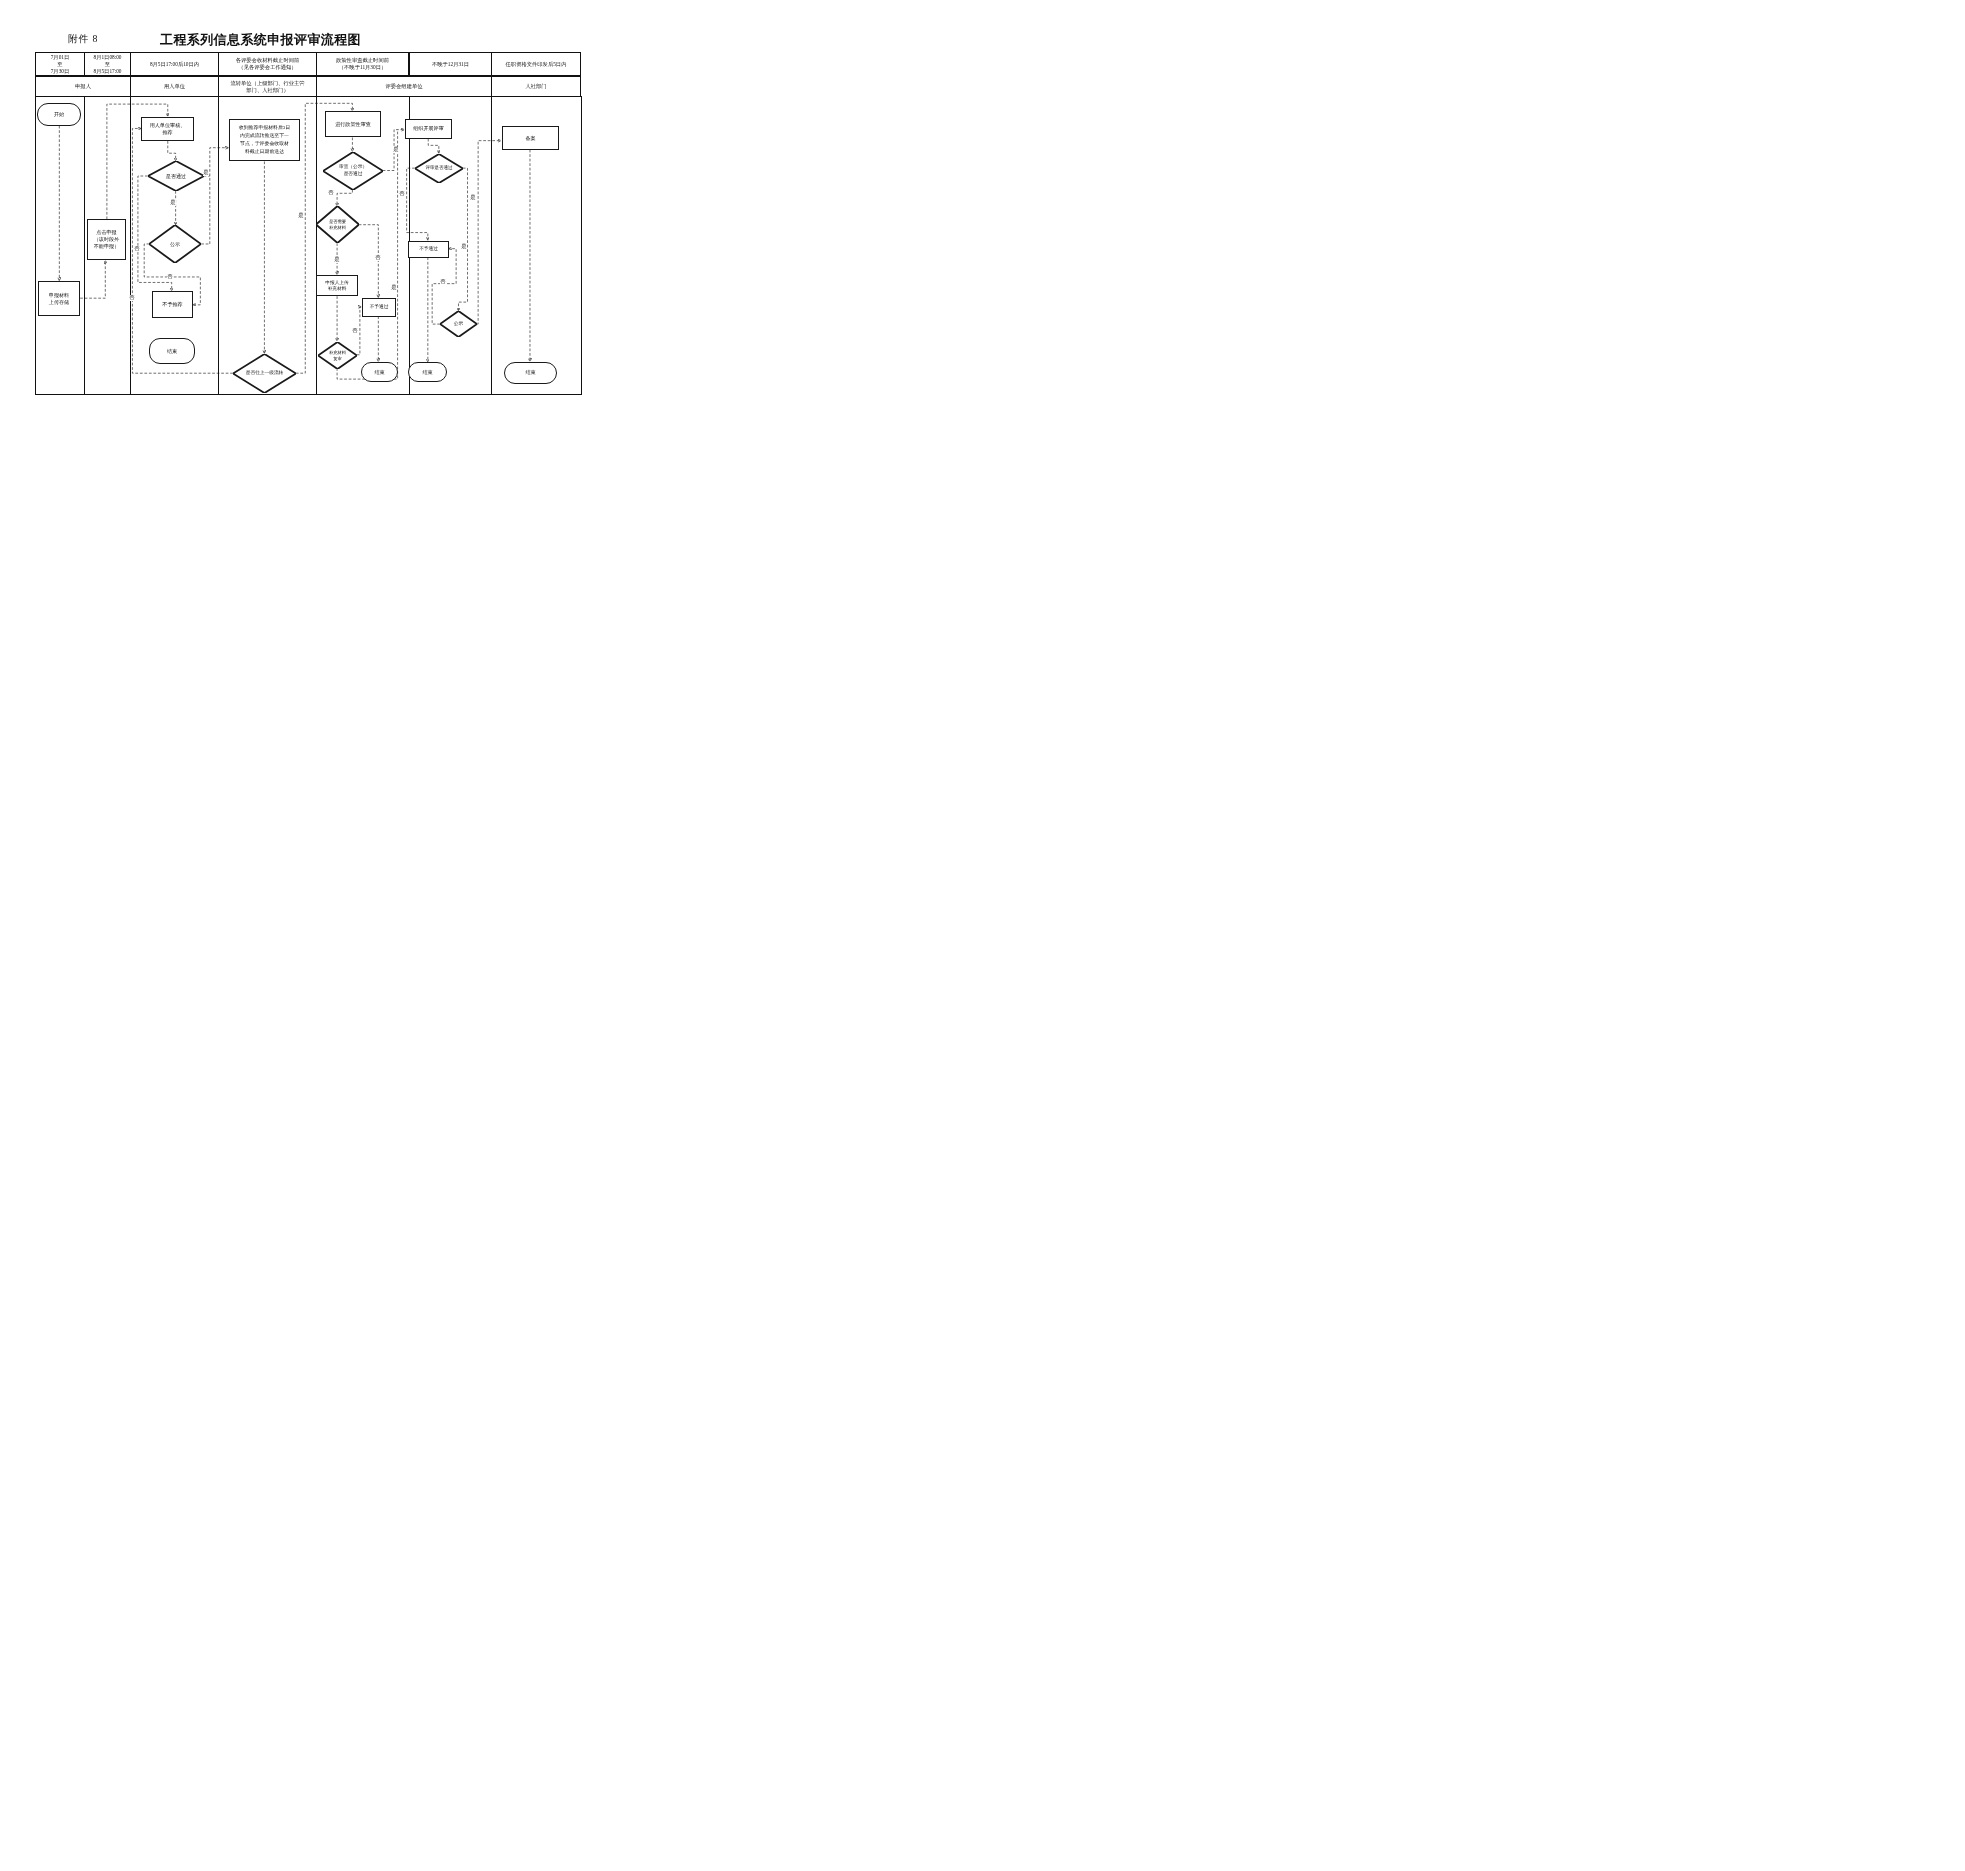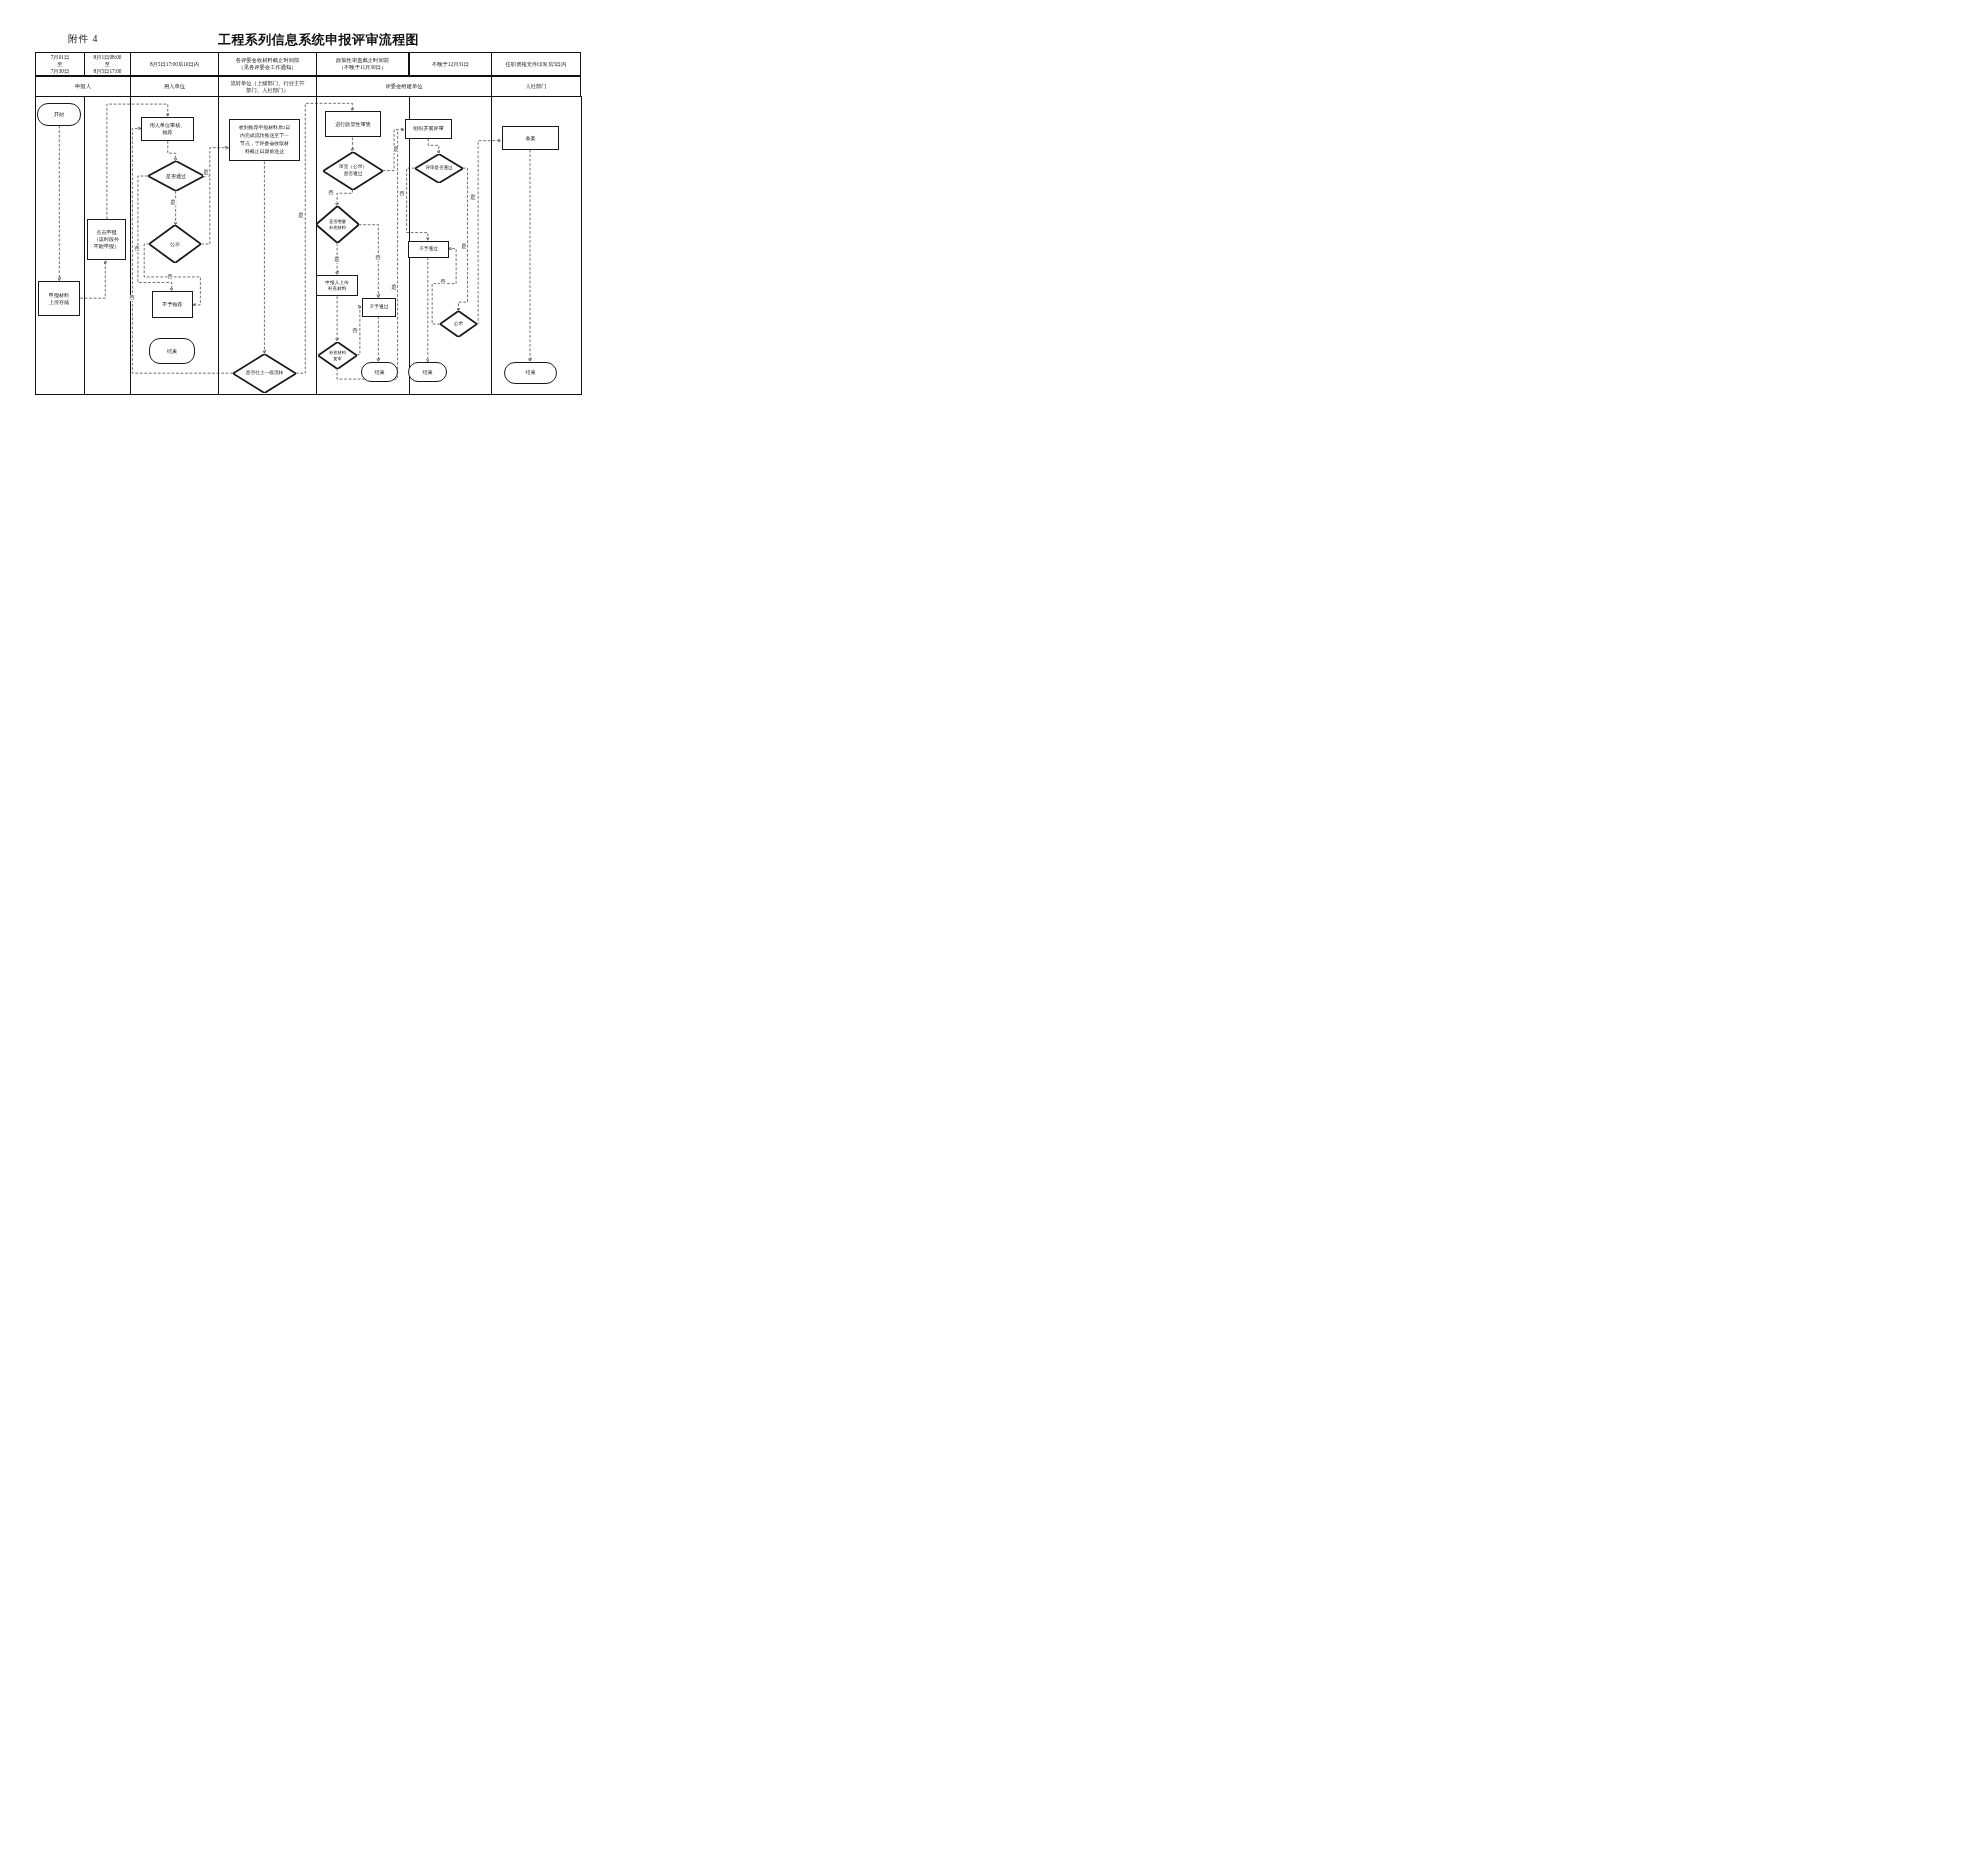--- a/index.html
+++ b/index.html
@@ -1,19 +1,19 @@
 <!DOCTYPE html>
 <html style="font-size:6.3px"><head>
 <meta charset="utf-8">
 <style>
   html,body{margin:0;padding:0;background:#ffffff;}
   .page{position:relative;width:607px;height:429px;background:#fff;
         font-family:"Liberation Serif","DejaVu Serif",serif;color:#111;overflow:hidden;}
   .attach{position:absolute;left:68px;top:33px;font-size:9.8px;letter-spacing:0.8px;}
-  .title{position:absolute;left:181px;top:31px;width:275px;text-align:center;
+  .title{position:absolute;left:160px;top:31px;width:275px;
          font-size:13px;font-weight:bold;letter-spacing:0.4px;}
   .cell{position:absolute;border:0.8px solid #111;box-sizing:border-box;
         display:flex;align-items:center;justify-content:center;text-align:center;
         white-space:pre-line;font-size:5.3px;line-height:6.7px;background:#fff;}
   .lanebox{position:absolute;border:0.8px solid #111;box-sizing:border-box;background:#fff;}
   .vline{position:absolute;width:0.8px;background:#111;}
   .node{position:absolute;box-sizing:border-box;display:flex;align-items:center;justify-content:center;
         text-align:center;white-space:pre-line;font-size:5.1px;line-height:6.7px;z-index:3;}
   .rect{border:0.7px solid #1a1a1a;background:#fff;}
   .stadium{border:0.7px solid #1a1a1a;background:#fff;border-radius:11px;}
@@ -24,21 +24,21 @@
   .elabel{position:absolute;z-index:5;background:#fff;font-size:5.3px;padding:0 0.4px;
           transform:translate(-50%,-50%);line-height:5.9px;}
   .edges{position:absolute;left:0;top:0;z-index:2;}
   .edges path{fill:none;stroke:#1a1a1a;stroke-width:1.6;stroke-dasharray:7 4.5;}
 </style>
 </head>
 <body>
 
 <div class="page">
 
-  <div class="attach">附件 4</div>
+  <div class="attach">附件 8</div>
   <div class="title">工程系列信息系统申报评审流程图</div>
 
   <div class="cell" style="left:35px;top:52px;width:50px;height:24.4px">7月01日
 至
 7月30日</div>
   <div class="cell" style="left:84px;top:52px;width:47px;height:24.4px">8月1日08:00
 至
 8月5日17:00</div>
   <div class="cell" style="left:130px;top:52px;width:89px;height:24.4px">8月5日17:00后10日内</div>
   <div class="cell" style="left:218px;top:52px;width:99px;height:24.4px">各评委会收材料截止时间前

